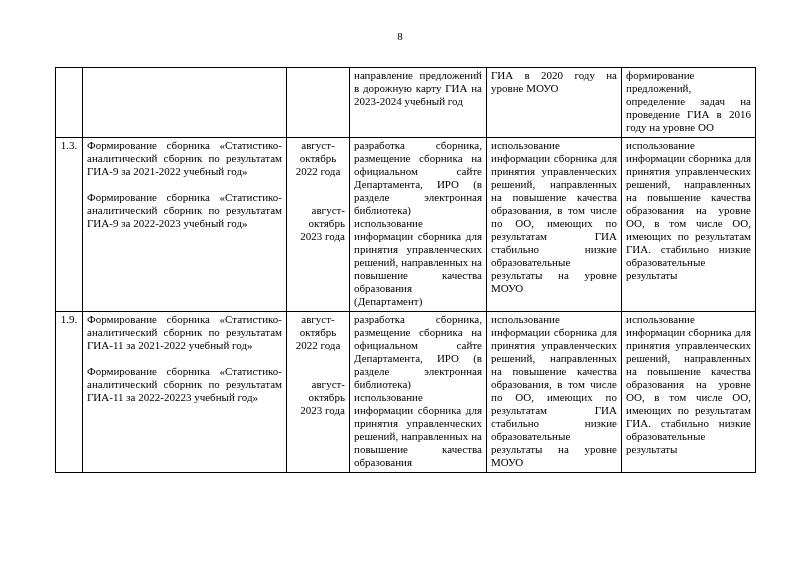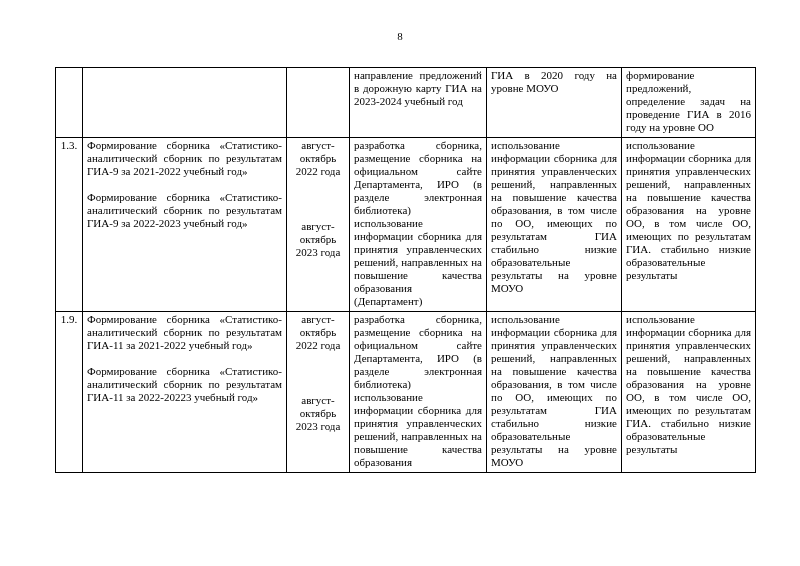--- a/index.html
+++ b/index.html
@@ -48,21 +48,22 @@
   }
   td.dates {
     text-align: center;
     padding-left: 2px;
     padding-right: 2px;
   }
   .para.second {
     margin-top: 13px;
   }
   .date.second-date {
-    margin-top: 42px;
+    margin-top: 26px;
+    text-align: right;
   }
 </style>
 </head>
 <body>
 
 <div class="page">
 
   <div class="page-number">8</div>
 
   <table class="doc-table">

